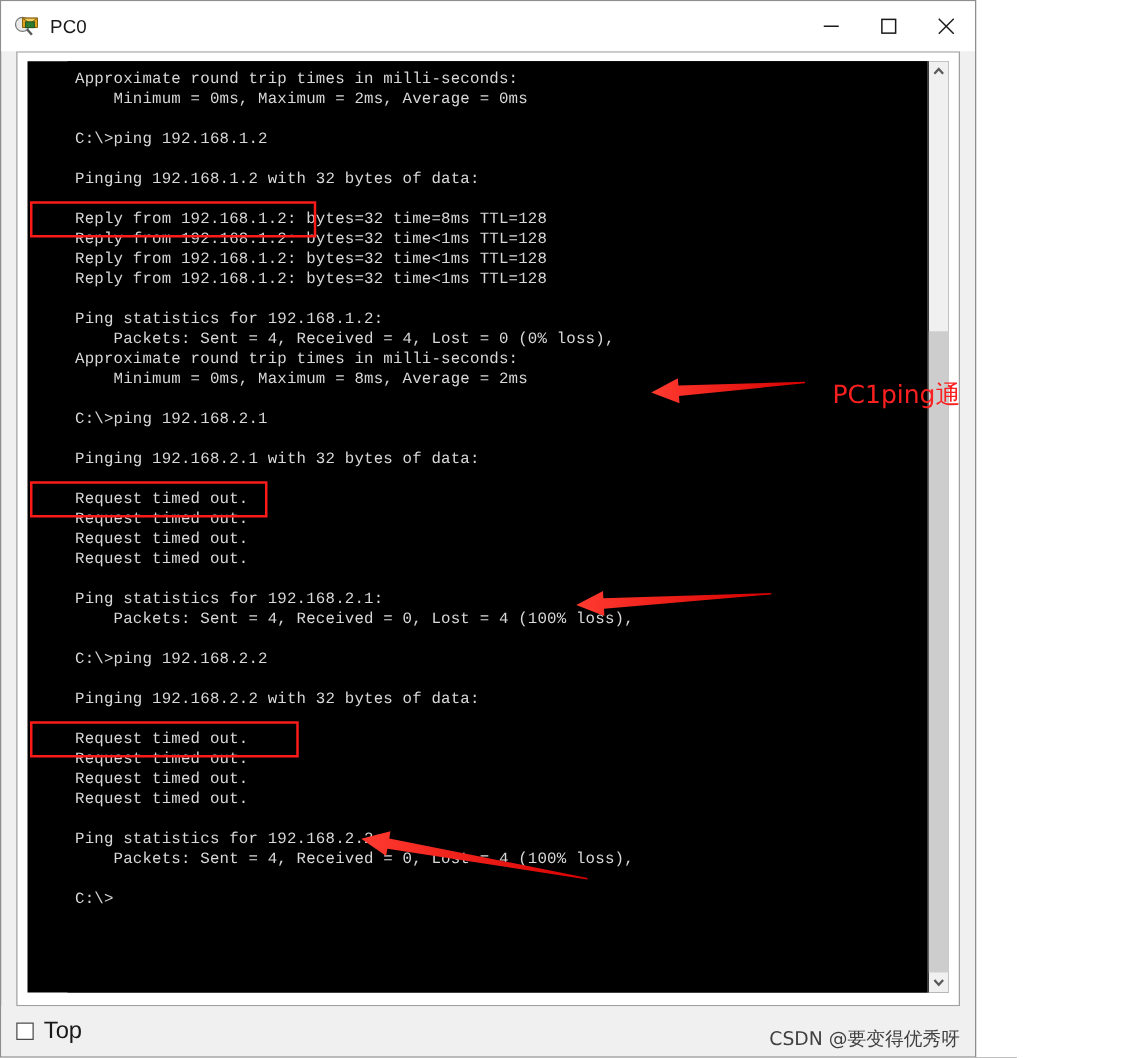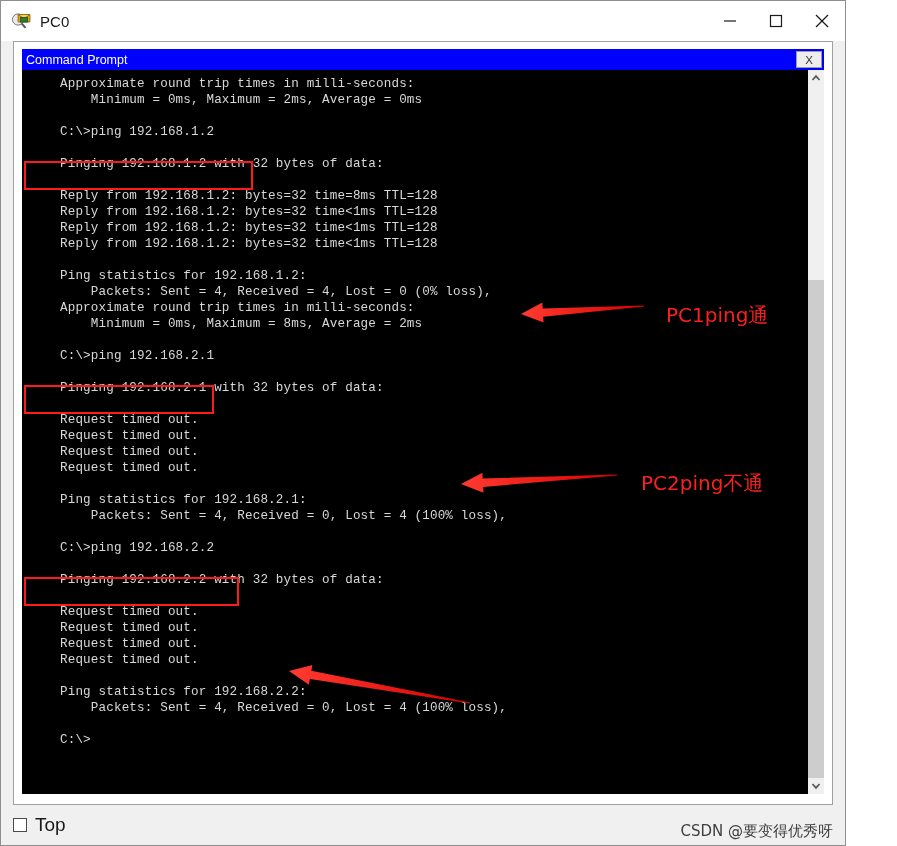--- a/index.html
+++ b/index.html
@@ -12,21 +12,21 @@
     height: 846px;
     font-family: "Liberation Sans", sans-serif;
     overflow: hidden;
     position: relative;
   }
 
   
   #window {
     position: absolute;
     left: 0; top: 0;
-    width: 846px;
+    width: 781px;
     height: 846px;
     background: #f0f0f0;
     border: 1px solid #8e8e8e;
     box-sizing: border-box;
     display: flex;
     flex-direction: column;
   }
 
   
   #titlebar {
@@ -309,24 +309,20 @@
             <line x1="14" y1="2" x2="2" y2="14" stroke="#1a1a1a" stroke-width="1.2"></line>
           </svg>
       </div>
     </div>
   </div>
 
 
   <div id="panel">
     <div id="cmd-window">
 
-      <div id="cmd-titlebar">
-        <span id="cmd-title-text">Command Prompt</span>
-        <span id="cmd-close">X</span>
-      </div>
 
       <div id="cmd-body">
 
         <div id="terminal">
           <pre id="term-text">Approximate round trip times in milli-seconds:
     Minimum = 0ms, Maximum = 2ms, Average = 0ms
 
 C:\&gt;ping 192.168.1.2
 
 Pinging 192.168.1.2 with 32 bytes of data:
@@ -411,14 +407,13 @@
       </linearGradient>
     </defs>
     <g id="arrow-group">
         <polygon points="521.0,314.0 542.3,302.6 542.7,308.4 644.0,305.4 644.0,306.6 543.2,316.8 543.6,322.6" fill="url(#agrad)"></polygon>
         <polygon points="461.0,484.0 482.4,472.7 482.7,478.5 617.0,474.4 617.0,475.6 483.2,486.9 483.5,492.7" fill="url(#agrad)"></polygon>
         <polygon points="289.0,671.0 312.4,665.0 311.4,670.7 470.1,702.4 469.9,703.6 309.9,679.0 308.9,684.7" fill="url(#agrad)"></polygon>
       </g>
   </svg>
 
   <div class="anno-label" id="alab0" style="left: 666px; top: 302px;">PC1ping通</div>
-  <div class="anno-label" id="alab1" style="left: 641px; top: 470px;">PC2ping不通</div>
 </div>
 
 </body></html>

